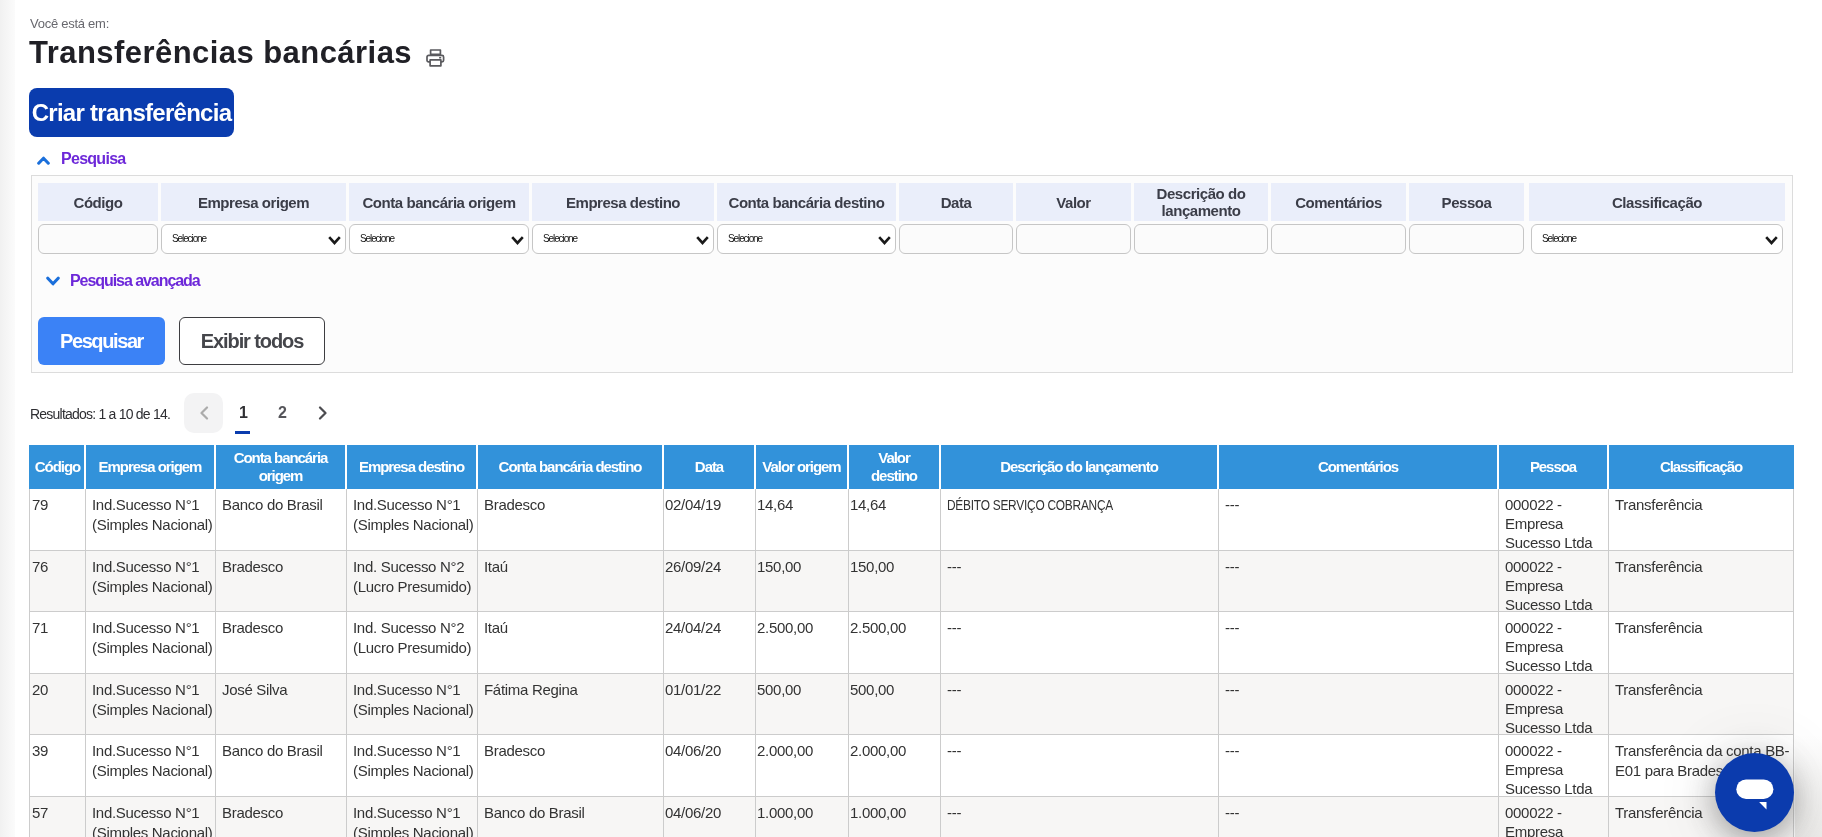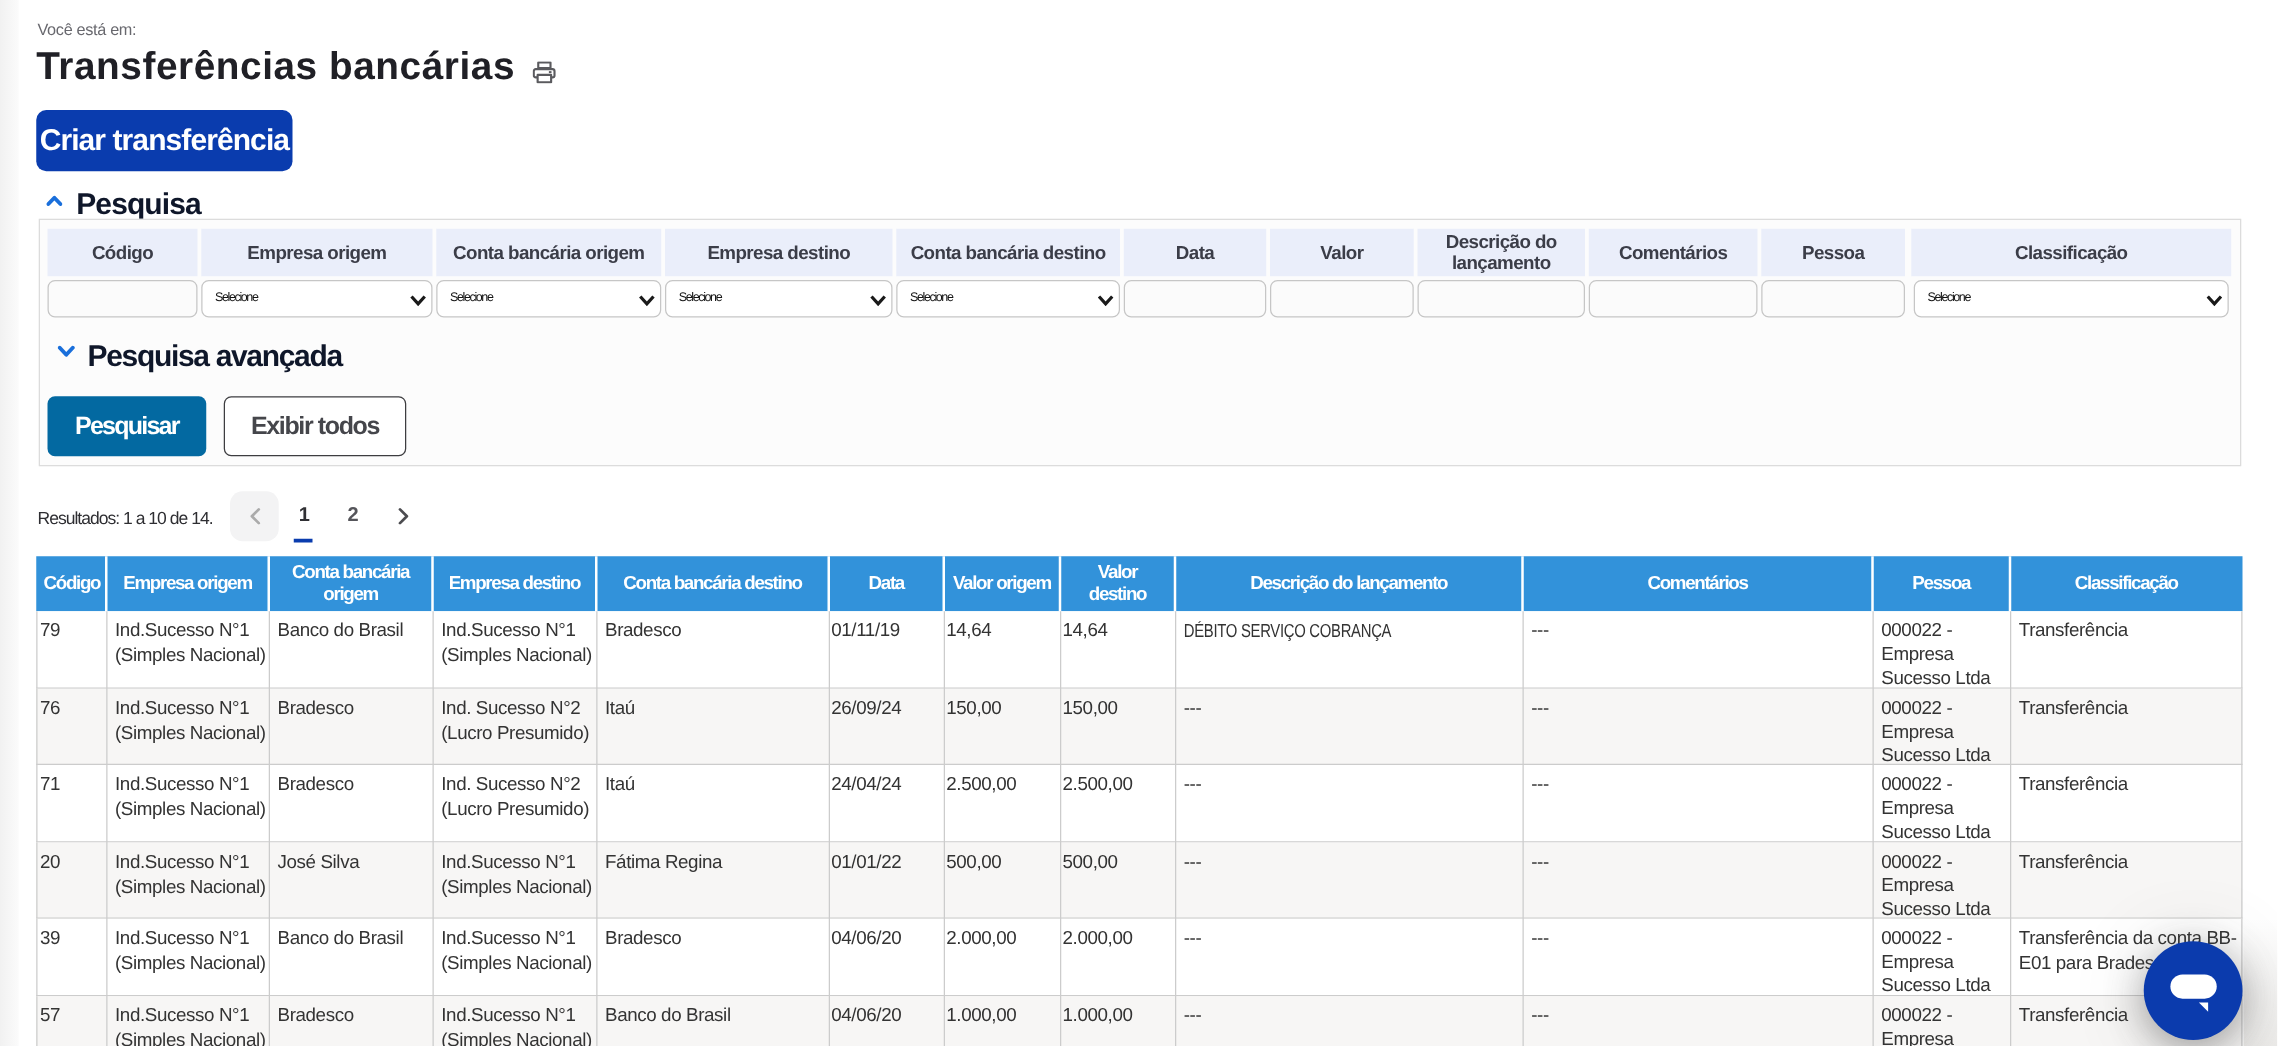--- a/index.html
+++ b/index.html
@@ -7,31 +7,31 @@
   html,body { width:1822px; height:837px; overflow:hidden; background:#fff;
     font-family:"Liberation Sans", sans-serif; }
   #page { position:relative; width:1822px; height:837px; background:#fff; overflow:hidden; }
   .abs { position:absolute; }
   #leftstrip { left:0; top:0; width:15px; height:837px;
     background:linear-gradient(to right,#f1f1f1,#fbfbfb); }
   #crumb { left:30px; top:15.5px; font-size:13px; letter-spacing:-0.26px; color:#68686e; line-height:15px; }
   #title { left:29px; top:34.6px; font-size:31px; font-weight:bold; color:#202026; letter-spacing:0.45px; line-height:normal; }
   #btn-create { left:29px; top:88px; width:205px; height:49px; background:#0a3cae; border-radius:8px;
     color:#fff; font-size:24px; font-weight:bold; letter-spacing:-0.73px; text-align:center; line-height:49px; }
-  .sect-head { font-size:24px; font-weight:bold; color:#0f172a; }
+  .sect-head { font-size:16px; font-weight:bold; color:#6d28d9; }
   
   #panel { left:31px; top:175px; width:1762px; height:198px; border:1px solid #dcdcdc; background:#fcfcfc; }
   .fhead { position:absolute; top:183px; height:38px; background:#eaeefa; color:#3b3d48;
     font-size:15px; font-weight:bold; letter-spacing:-0.45px; display:flex; align-items:center; justify-content:center;
     text-align:center; line-height:17px; }
   .finput { position:absolute; top:224px; height:30px; background:#fbfbfb; border:1px solid #c6c6c6; border-radius:6px; }
   .fselect { position:absolute; top:224px; height:30px; background:#fff; border:1px solid #c6c6c6; border-radius:6px;
     font-size:10px; color:#141414; letter-spacing:-1.1px; line-height:27px; padding-left:10px; }
   .fselect svg { position:absolute; right:4px; top:11px; }
-  #btn-pesquisar { left:38px; top:317px; width:127px; height:48px; background:#0369a1; border-radius:6px;
+  #btn-pesquisar { left:38px; top:317px; width:127px; height:48px; background:#3b82f6; border-radius:6px;
     color:#fff; font-size:20px; font-weight:bold; letter-spacing:-1.4px; text-align:center; line-height:48px; }
   #btn-exibir { left:179px; top:317px; width:146px; height:48px; background:#fff; border:1px solid #3d3d40;
     border-radius:6px; color:#45464b; font-size:20px; font-weight:bold; letter-spacing:-1.1px; text-align:center; line-height:46px; }
   
   #results-line { left:30px; top:406px; font-size:14px; letter-spacing:-0.78px; color:#2e2e32; }
   #pg-prev { left:184px; top:393px; width:39px; height:40px; background:#f3f3f4; border-radius:10px; }
   .pg-num { top:404px; font-size:16px; font-weight:bold; }
   #pg-underline { left:235px; top:431px; width:15px; height:3px; background:#0a3cae; }
   
   #thead { left:29px; top:445px; width:1765px; height:44px; background:#3292da; }
@@ -147,21 +147,21 @@
     <div style="position:absolute;left:1468px;top:0;width:2px;height:44px;background:#fff"></div>
     <div class="th" style="left:1579px;width:186px">Classificação</div>
     <div style="position:absolute;left:1578px;top:0;width:2px;height:44px;background:#fff"></div>
   </div>
   <div class="row" style="top:489.0px;height:61.5px;background:#fff">
     <div class="cell c" style="left:0px;width:55px;">79</div>
     <div class="cell" style="left:55px;width:130px;">Ind.Sucesso N°1<br>(Simples Nacional)</div>
     <div class="cell" style="left:185px;width:131px;">Banco do Brasil</div>
     <div class="cell" style="left:316px;width:131px;">Ind.Sucesso N°1<br>(Simples Nacional)</div>
     <div class="cell" style="left:447px;width:186px;">Bradesco</div>
-    <div class="cell c" style="left:633px;width:92px;">01/11/19</div>
+    <div class="cell c" style="left:633px;width:92px;">02/04/19</div>
     <div class="cell c" style="left:725px;width:93px;">14,64</div>
     <div class="cell c" style="left:818px;width:92px;">14,64</div>
     <div class="cell" style="left:910px;width:278px"><svg width="172" height="16" style="margin-top:2px">
           <text x="0" y="12.5" font-family="Liberation Sans, sans-serif" font-size="15" fill="#333" textLength="166" lengthAdjust="spacingAndGlyphs">DÉBITO SERVIÇO COBRANÇA</text>
         </svg></div>
     <div class="cell" style="left:1188px;width:280px;">---</div>
     <div class="cell" style="left:1468px;width:110px;line-height:19px;padding-top:6px;">000022 -<br>Empresa<br>Sucesso Ltda</div>
     <div class="cell" style="left:1578px;width:186px;">Transferência</div>
   </div>
   <div class="row" style="top:550.5px;height:61.5px;background:#f7f6f5">

